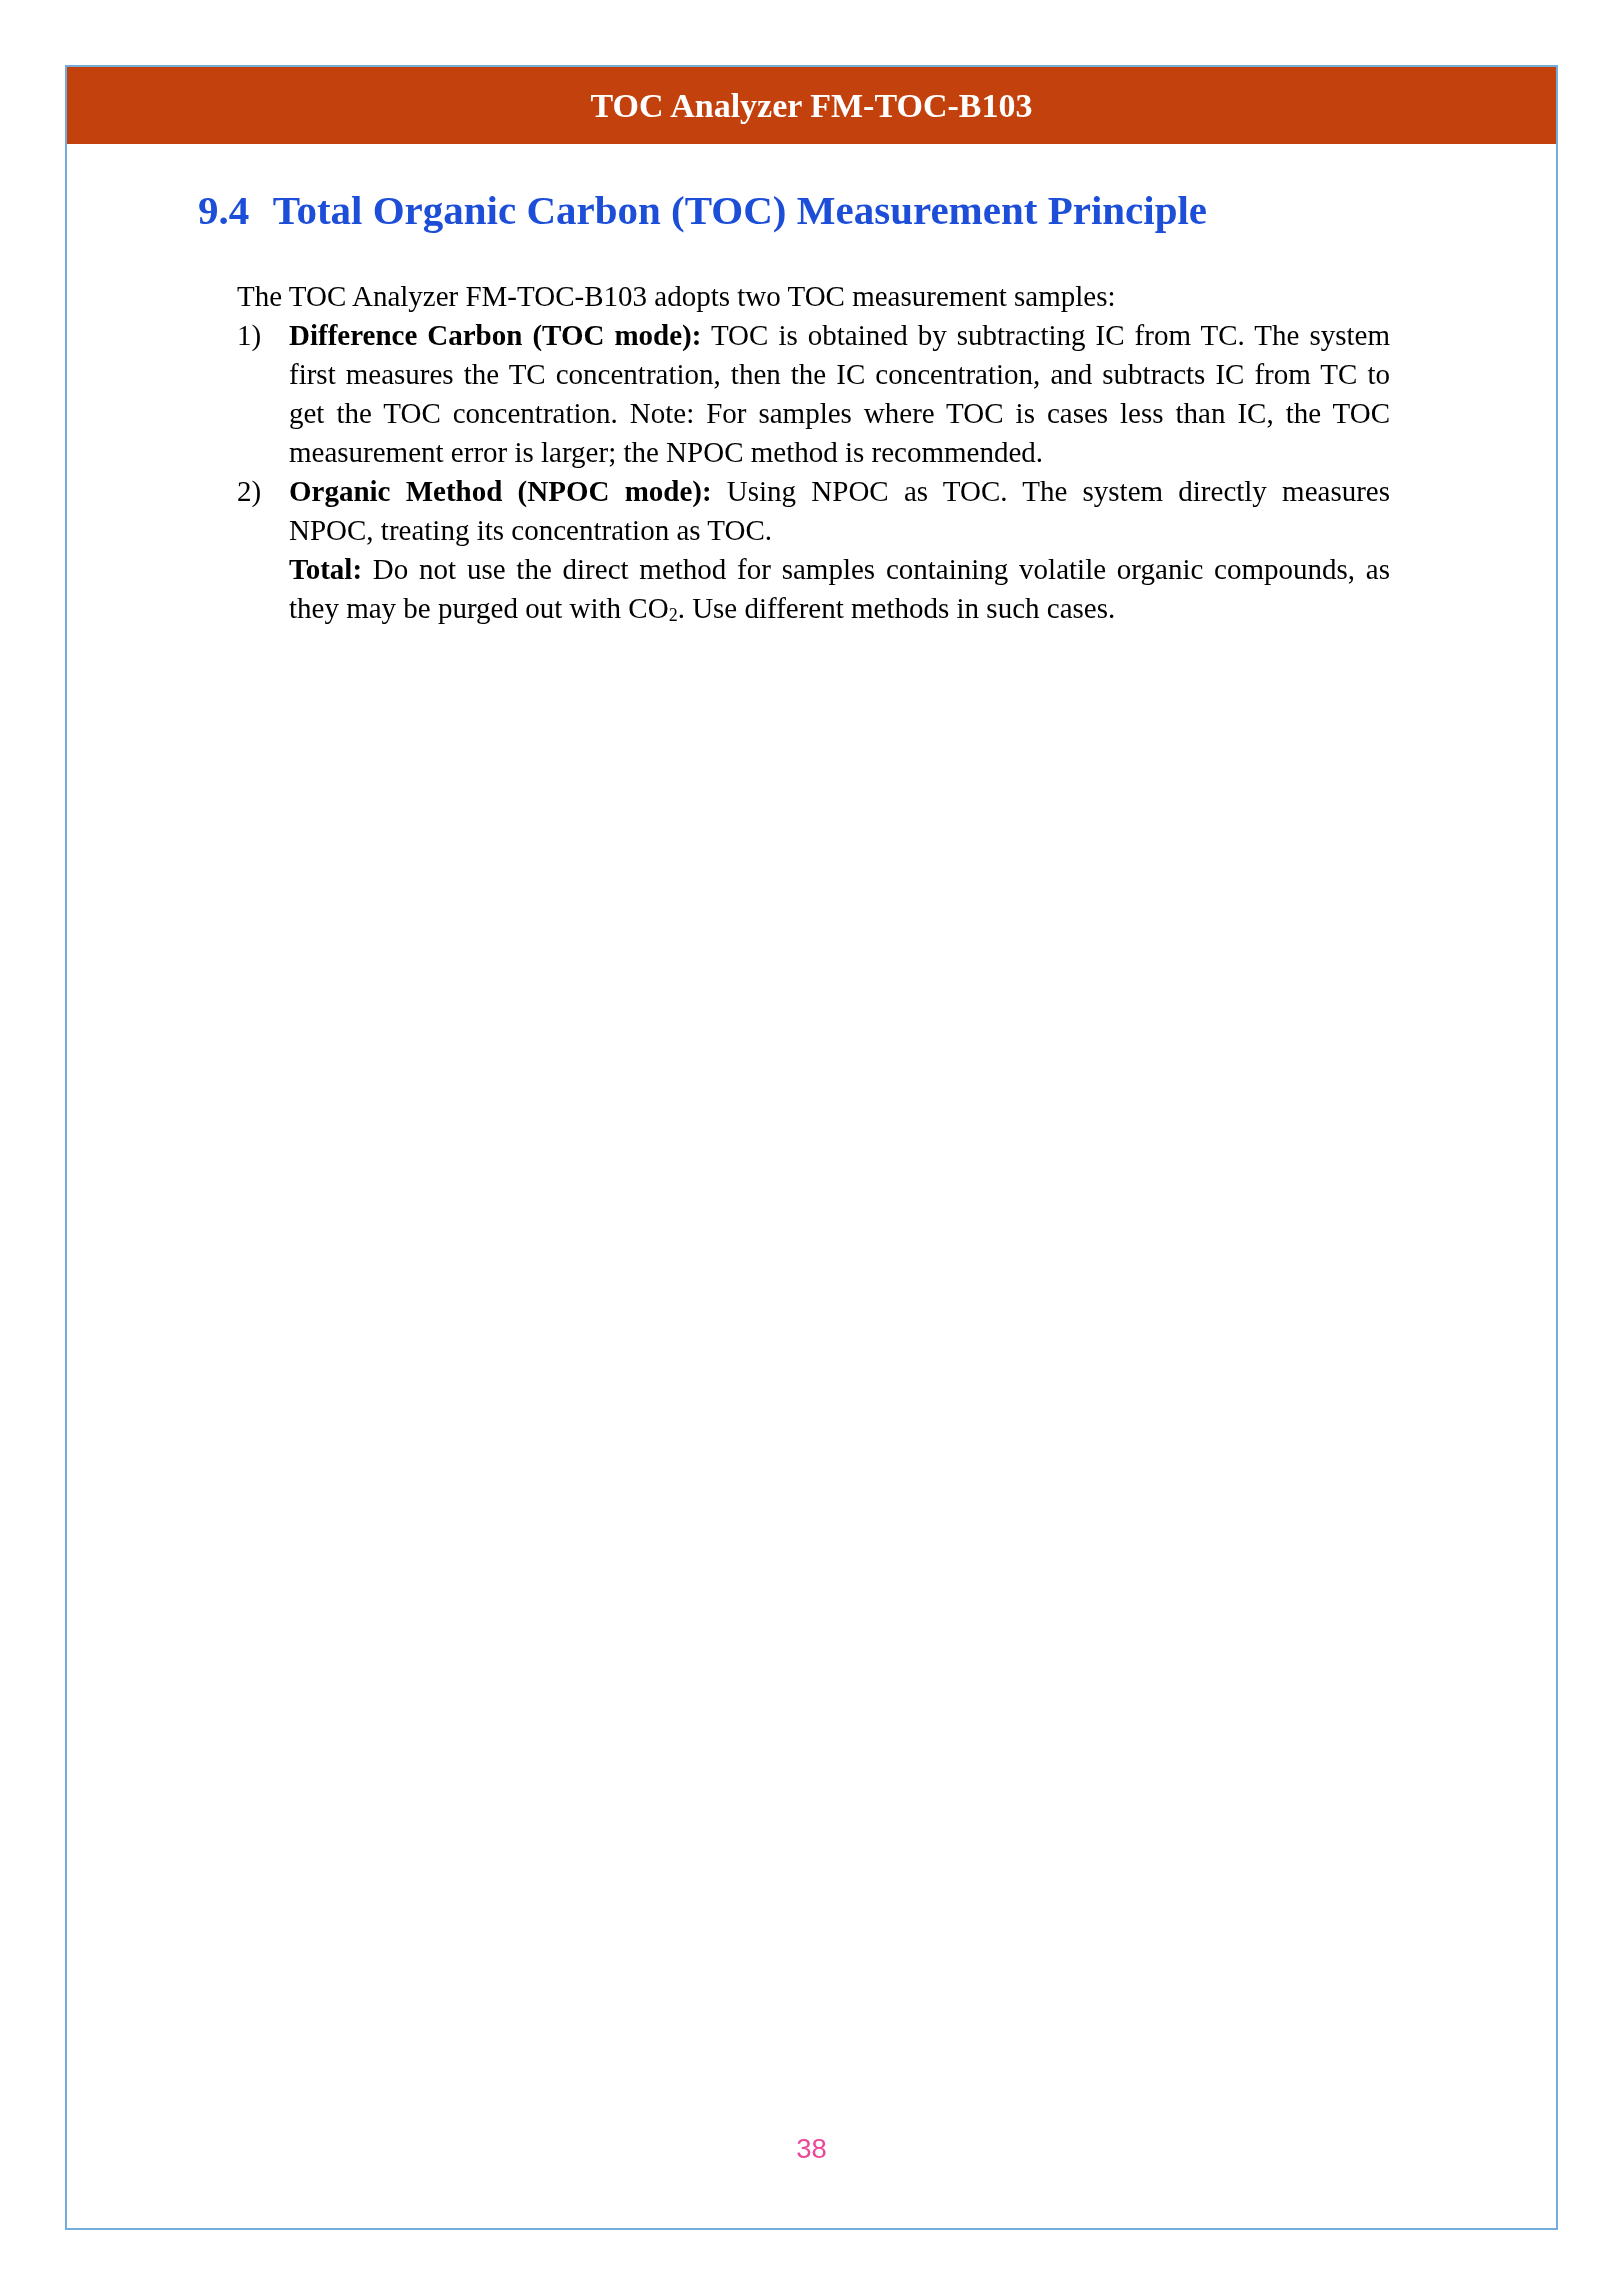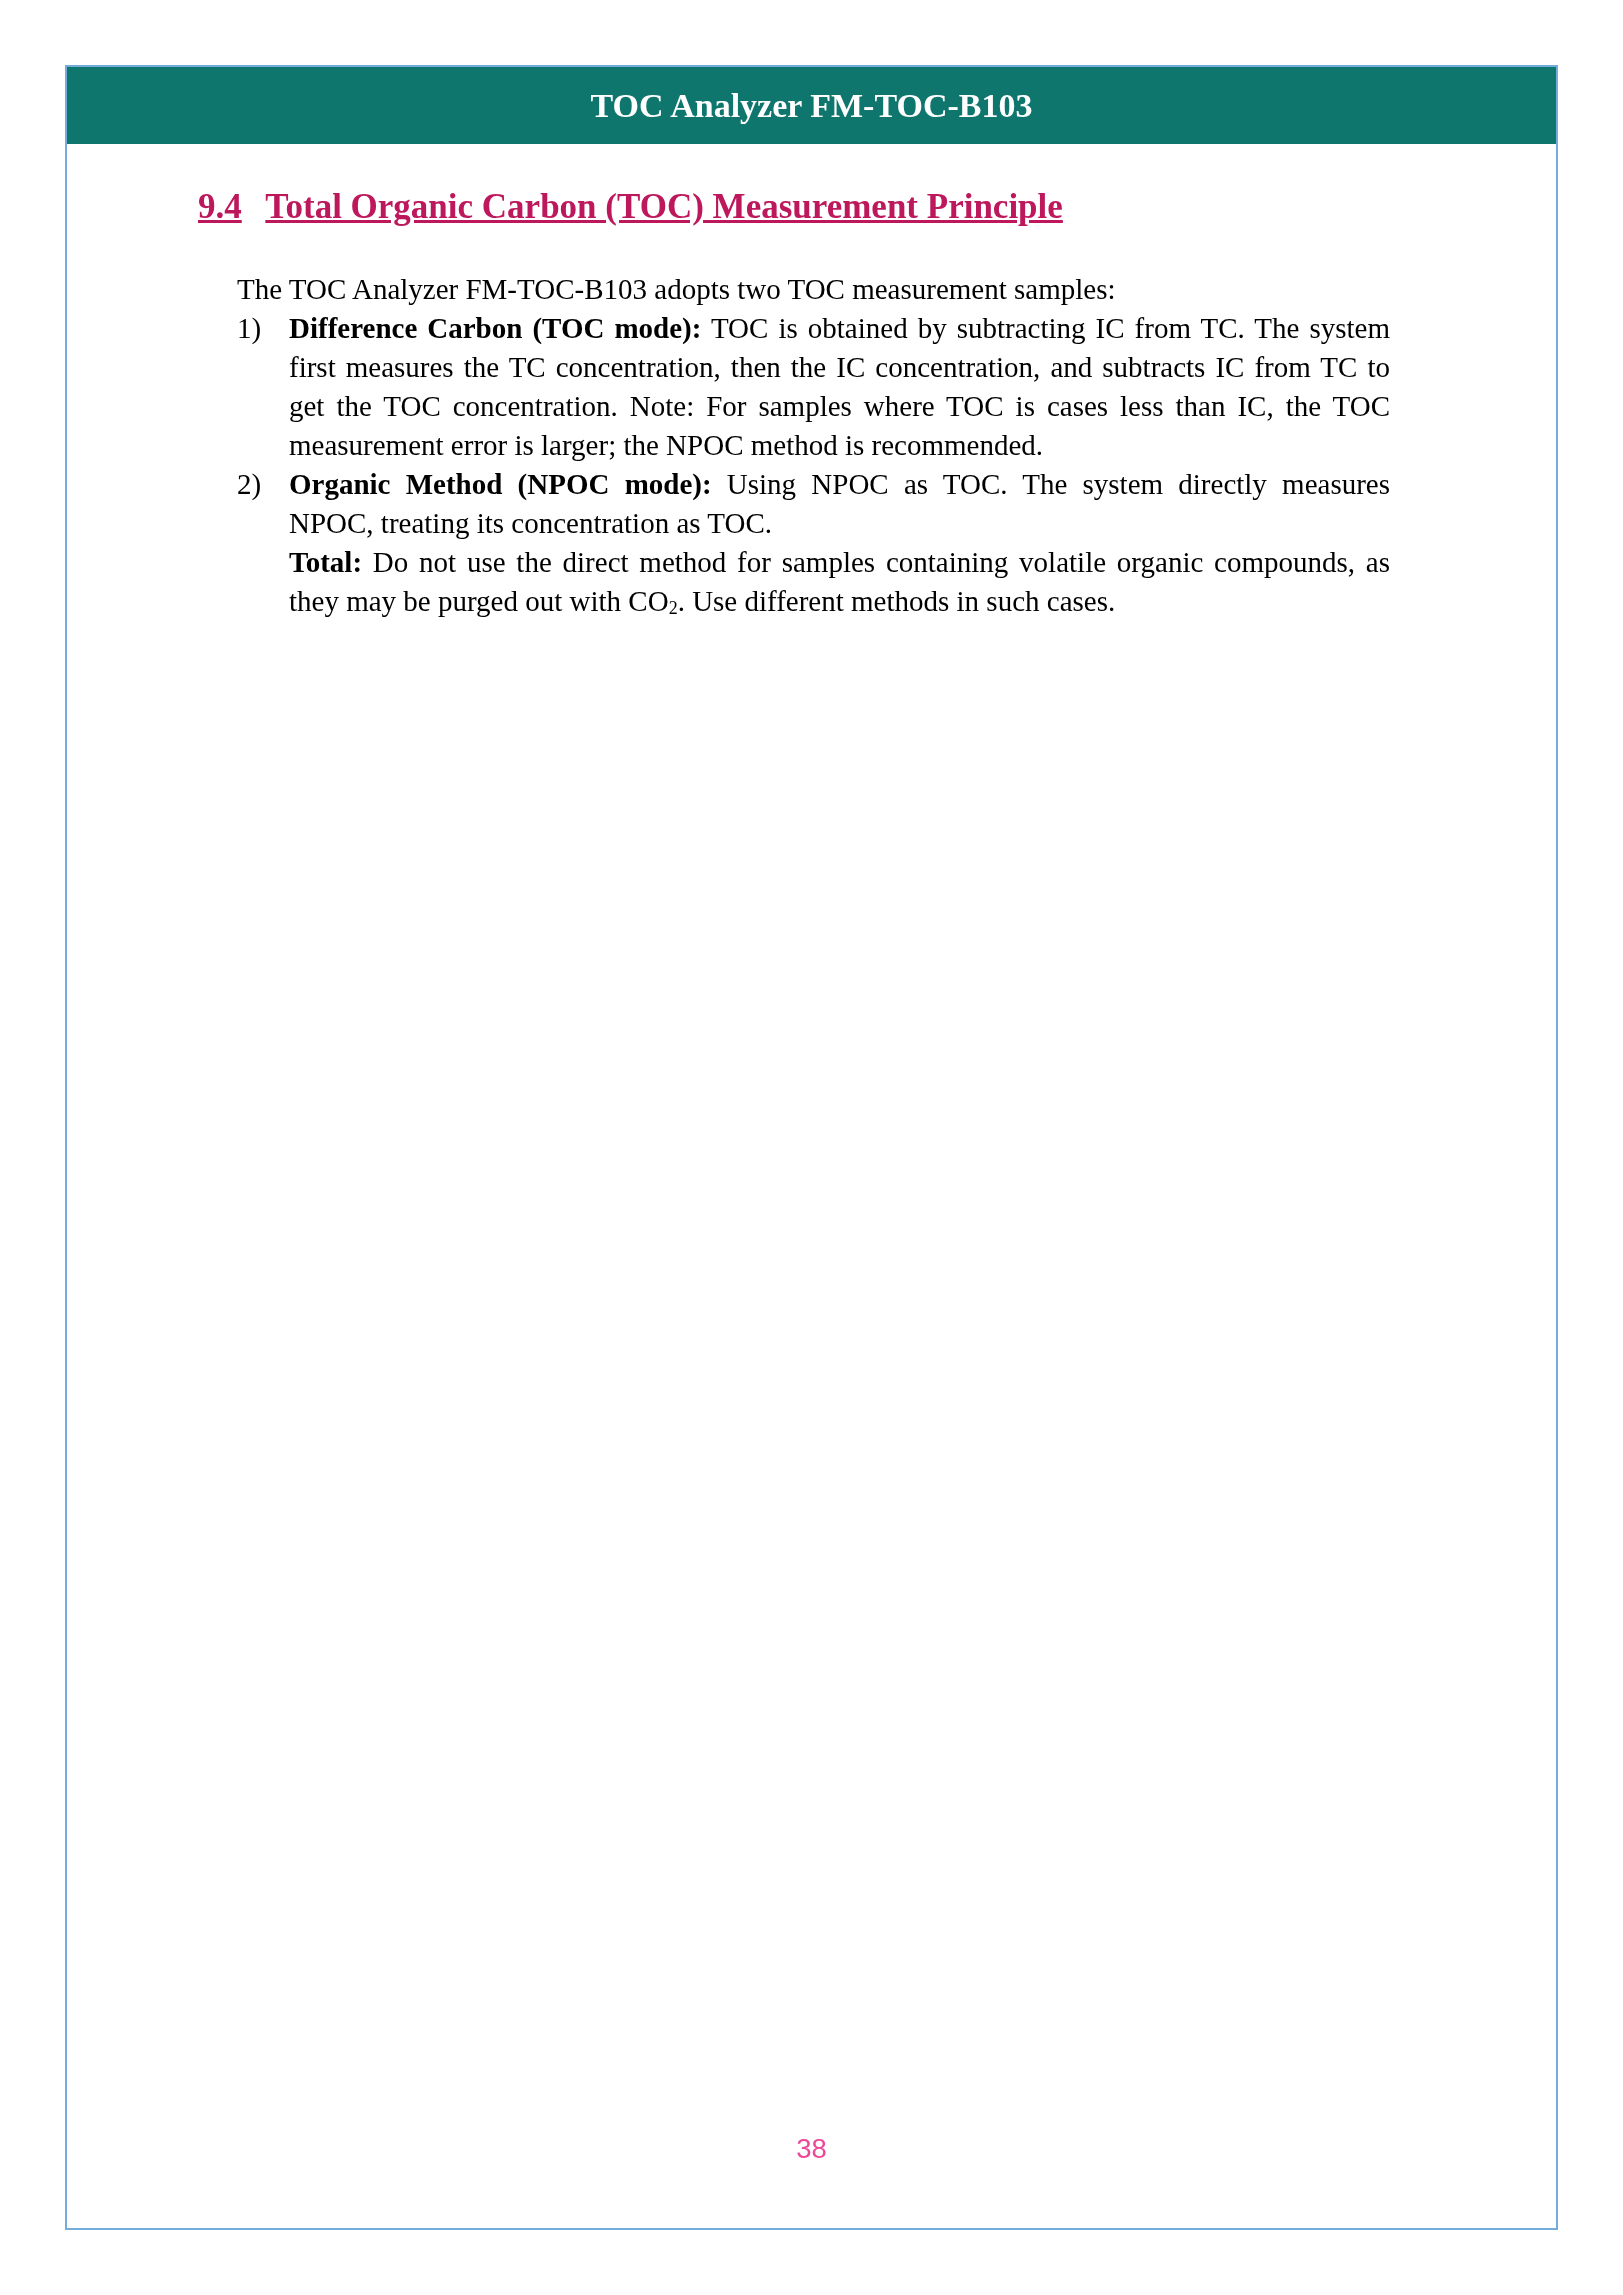--- a/index.html
+++ b/index.html
@@ -15,40 +15,39 @@
     left: 65px;
     top: 65px;
     width: 1493px;
     height: 2165px;
     border: 2.6px solid #74ACDB;
     box-sizing: border-box;
     background: #ffffff;
   }
   .header-bar {
     height: 77px;
-    background: #0f766e;
+    background: #c2410c;
     display: flex;
     align-items: center;
     justify-content: center;
   }
   .header-title {
     margin: 0;
     color: #ffffff;
     font-size: 34px;
     font-weight: bold;
   }
   .section-heading {
     margin: 42px 0 0 131px;
     display: flex;
     gap: 23.6px;
-    color: #be185d;
+    color: #1d4ed8;
     font-weight: bold;
-    font-size: 35px;
+    font-size: 41px;
     line-height: 1.2;
-    text-decoration: underline;
   }
   .body-block {
     margin: 42px 166px 0 170px;
     font-size: 29px;
     line-height: 39px;
     color: #000000;
   }
   .intro { margin: 0; text-align: justify; }
   .methods { margin: 0; }
   .method-item { display: flex; }

